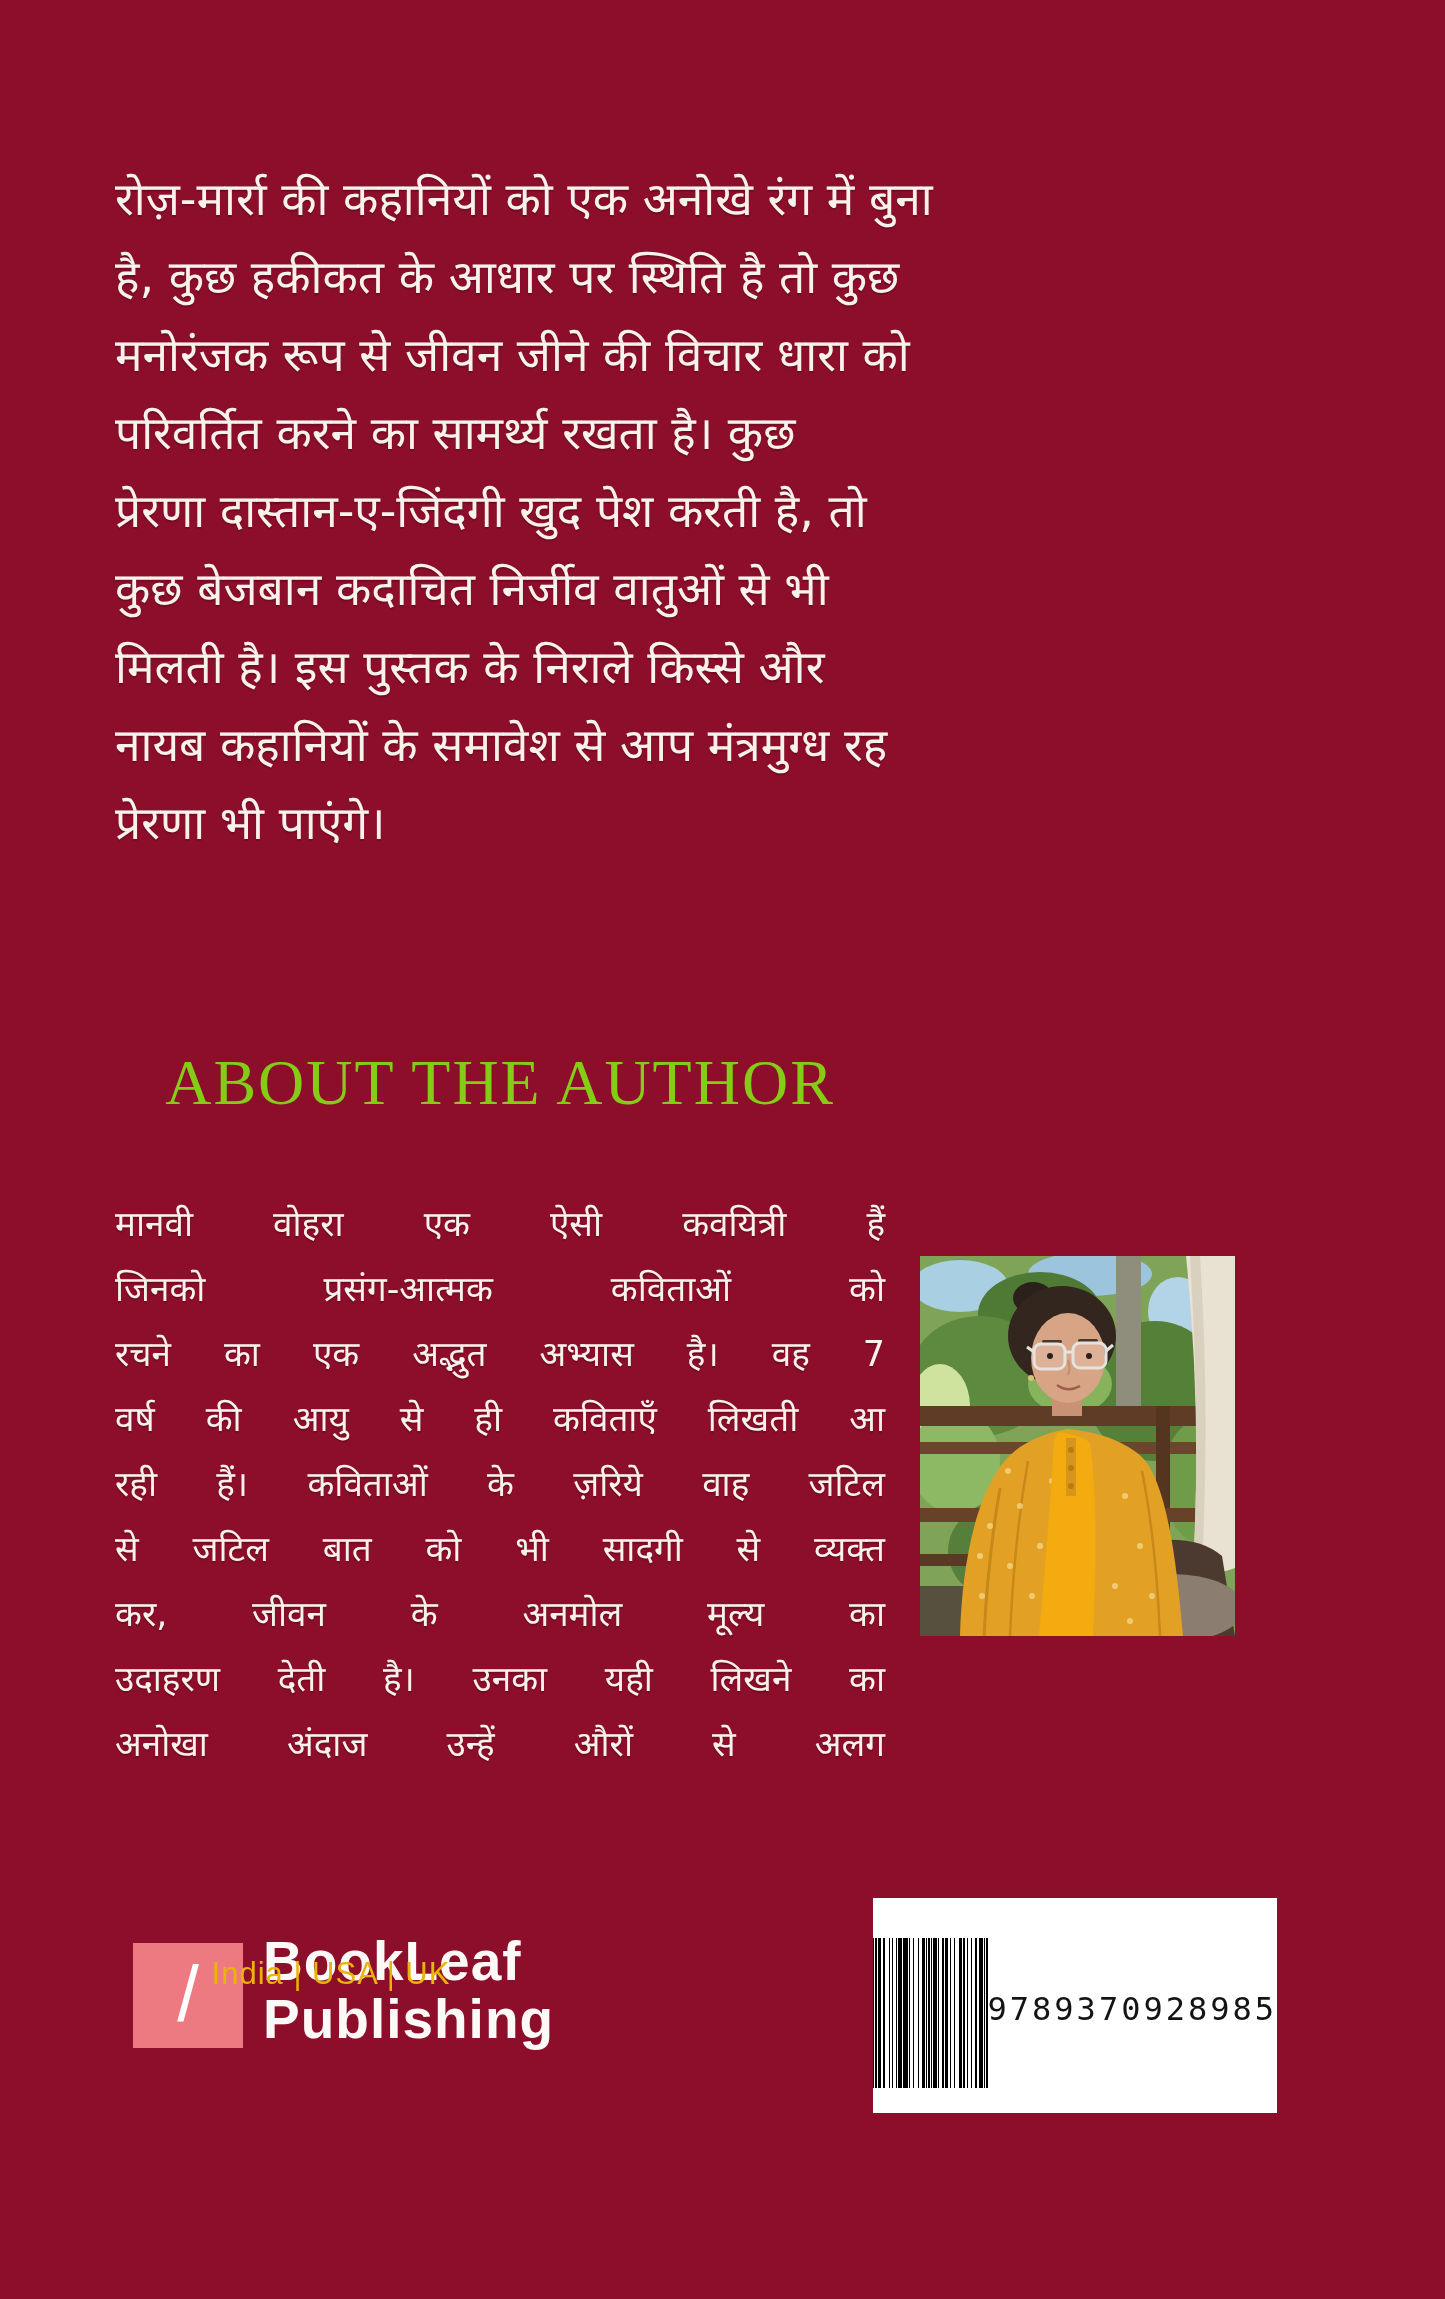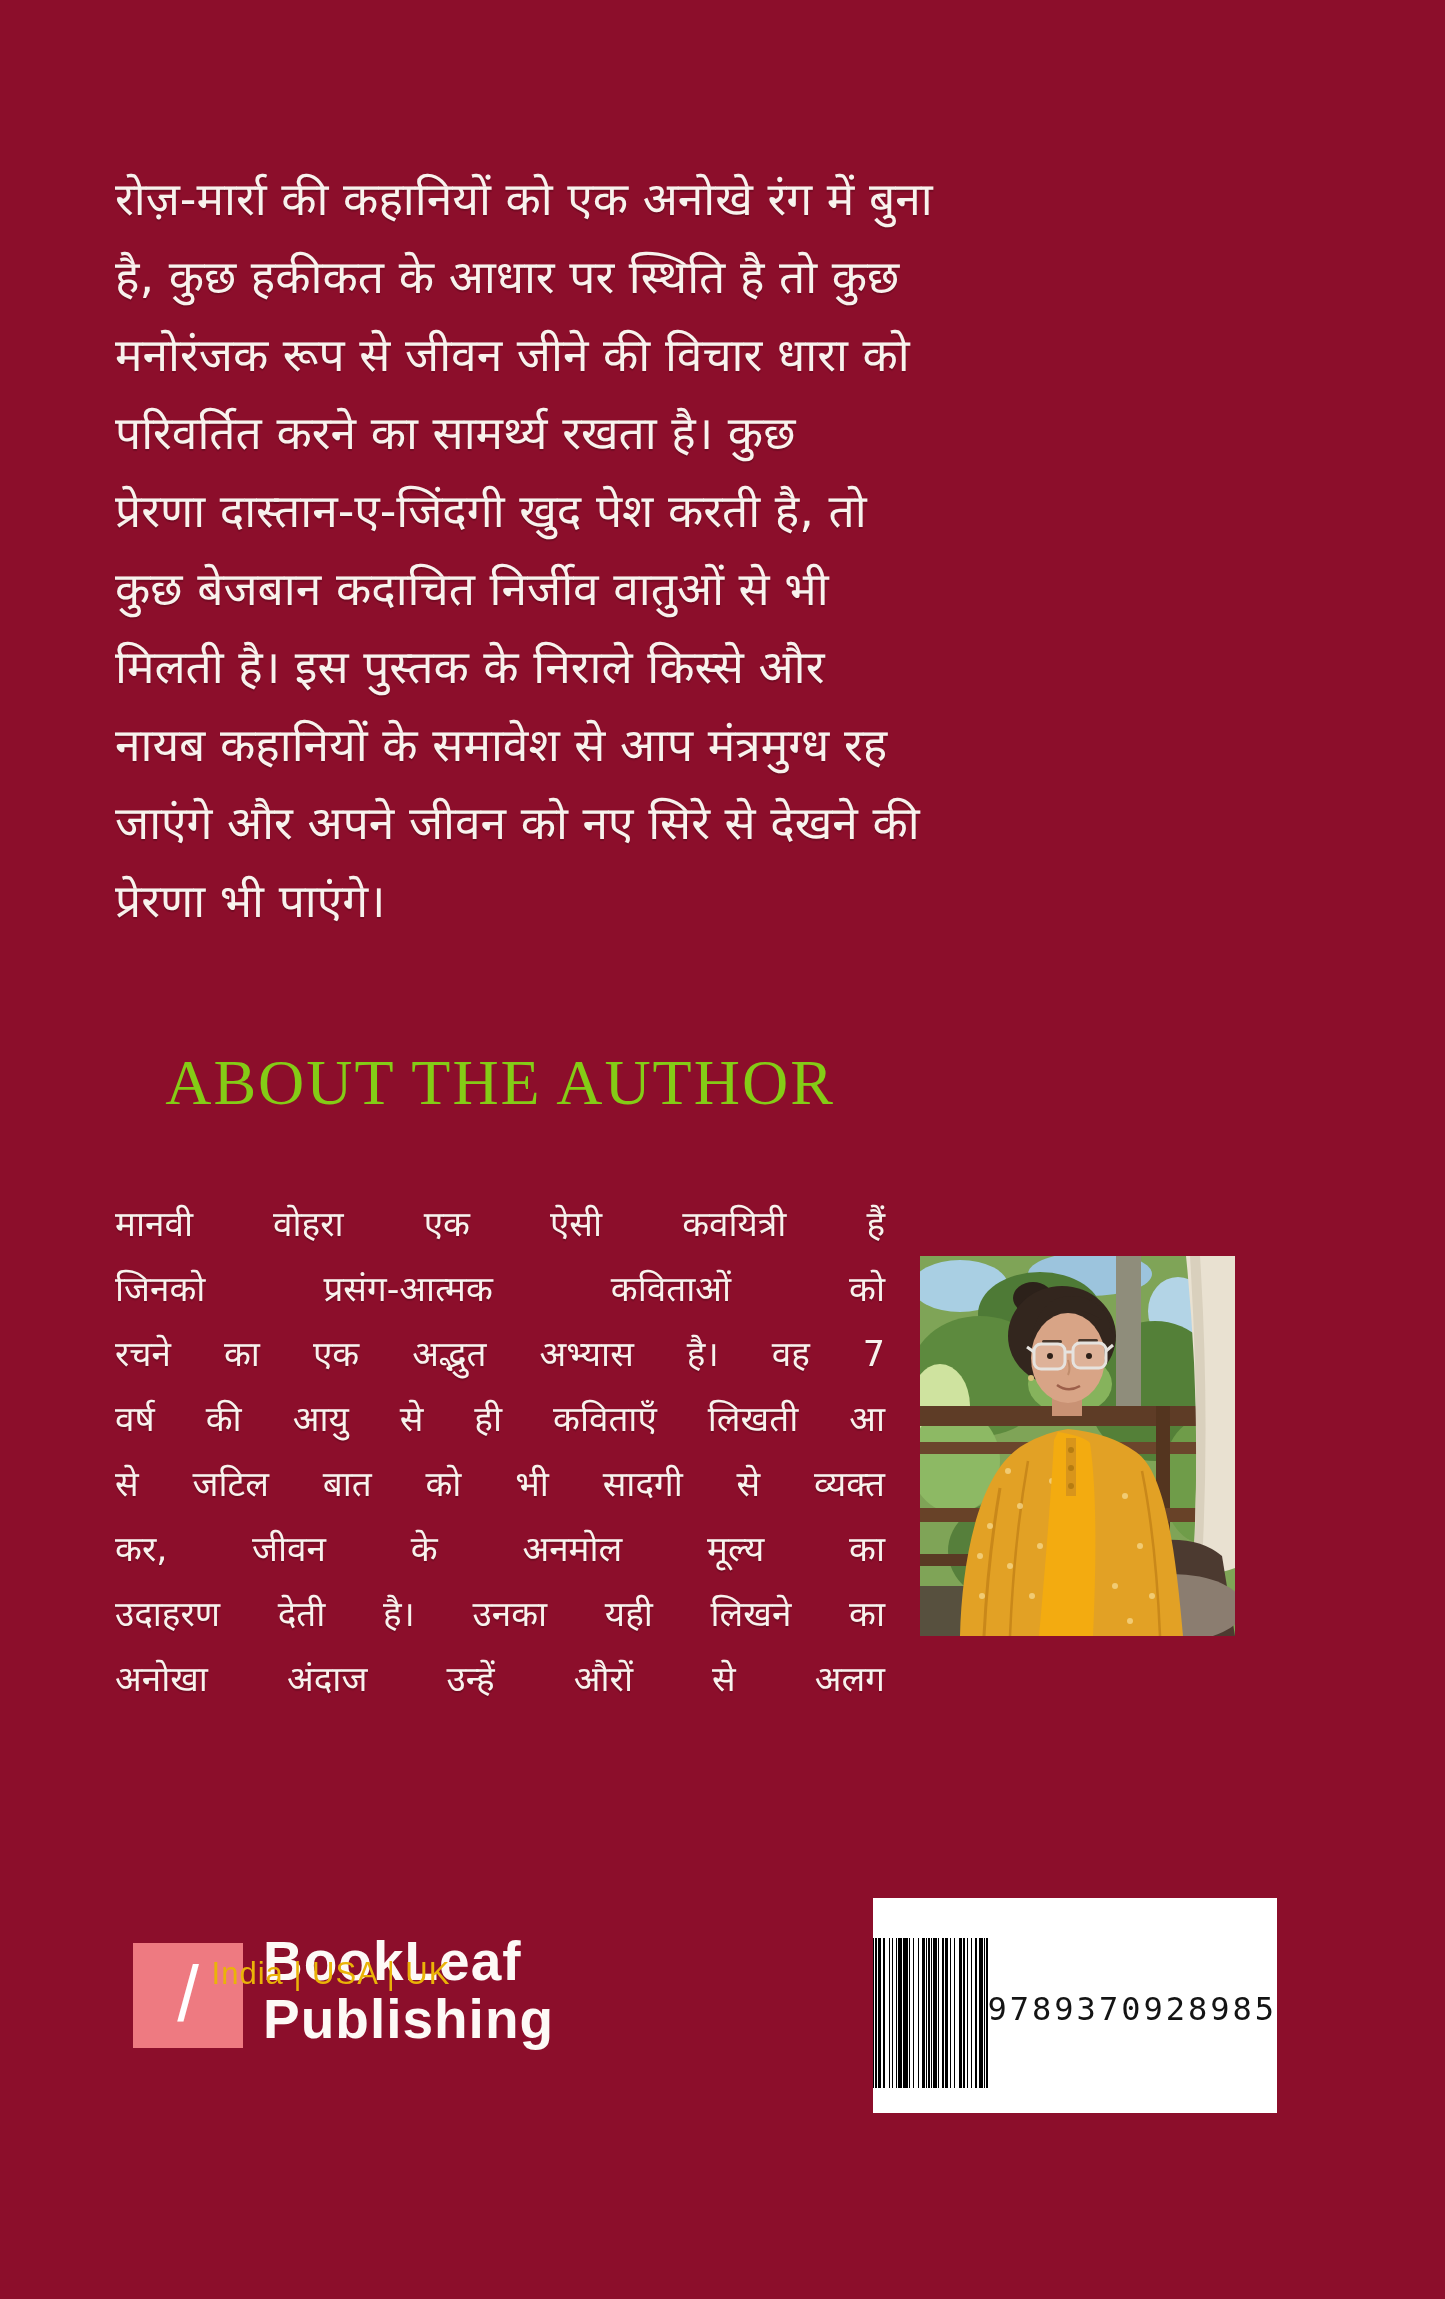--- a/index.html
+++ b/index.html
@@ -88,31 +88,31 @@
 
   <div class="synopsis" lang="hi">
     <div class="syn-line">रोज़-मार्रा की कहानियों को एक अनोखे रंग में बुना</div>
     <div class="syn-line">है, कुछ हकीकत के आधार पर स्थिति है तो कुछ</div>
     <div class="syn-line">मनोरंजक रूप से जीवन जीने की विचार धारा को</div>
     <div class="syn-line">परिवर्तित करने का सामर्थ्य रखता है। कुछ</div>
     <div class="syn-line">प्रेरणा दास्तान-ए-जिंदगी खुद पेश करती है, तो</div>
     <div class="syn-line">कुछ बेजबान कदाचित निर्जीव वातुओं से भी</div>
     <div class="syn-line">मिलती है। इस पुस्तक के निराले किस्से और</div>
     <div class="syn-line">नायब कहानियों के समावेश से आप मंत्रमुग्ध रह</div>
-    <div class="syn-line">जाएंगे और अपने जीवन को नए सिरे से देखने की</div>
     <div class="syn-line">प्रेरणा भी पाएंगे।</div>
   </div>
 
   <h1 class="about-heading" lang="en">ABOUT THE AUTHOR</h1>
 
   <div class="bio" lang="hi">
     <div class="bio-line">मानवी वोहरा एक ऐसी कवयित्री हैं</div>
     <div class="bio-line">जिनको प्रसंग-आत्मक कविताओं को</div>
     <div class="bio-line">रचने का एक अद्भुत  अभ्यास है। वह 7</div>
     <div class="bio-line">वर्ष  की आयु से ही कविताएँ लिखती आ</div>
+    <div class="bio-line">रही हैं। कविताओं के ज़रिये वाह जटिल</div>
     <div class="bio-line">से जटिल बात को भी सादगी से व्यक्त</div>
     <div class="bio-line">कर, जीवन के अनमोल मूल्य का</div>
     <div class="bio-line">उदाहरण देती है। उनका यही लिखने का</div>
     <div class="bio-line">अनोखा अंदाज उन्हें  औरों से अलग</div>
   </div>
 
   <svg class="author-photo" viewBox="0 0 315 380" preserveAspectRatio="none" aria-hidden="true">
     <g>
       <rect width="315" height="380" fill="#7fa457"></rect>
       <ellipse cx="40" cy="30" rx="48" ry="26" fill="#a9cfe3"></ellipse>

